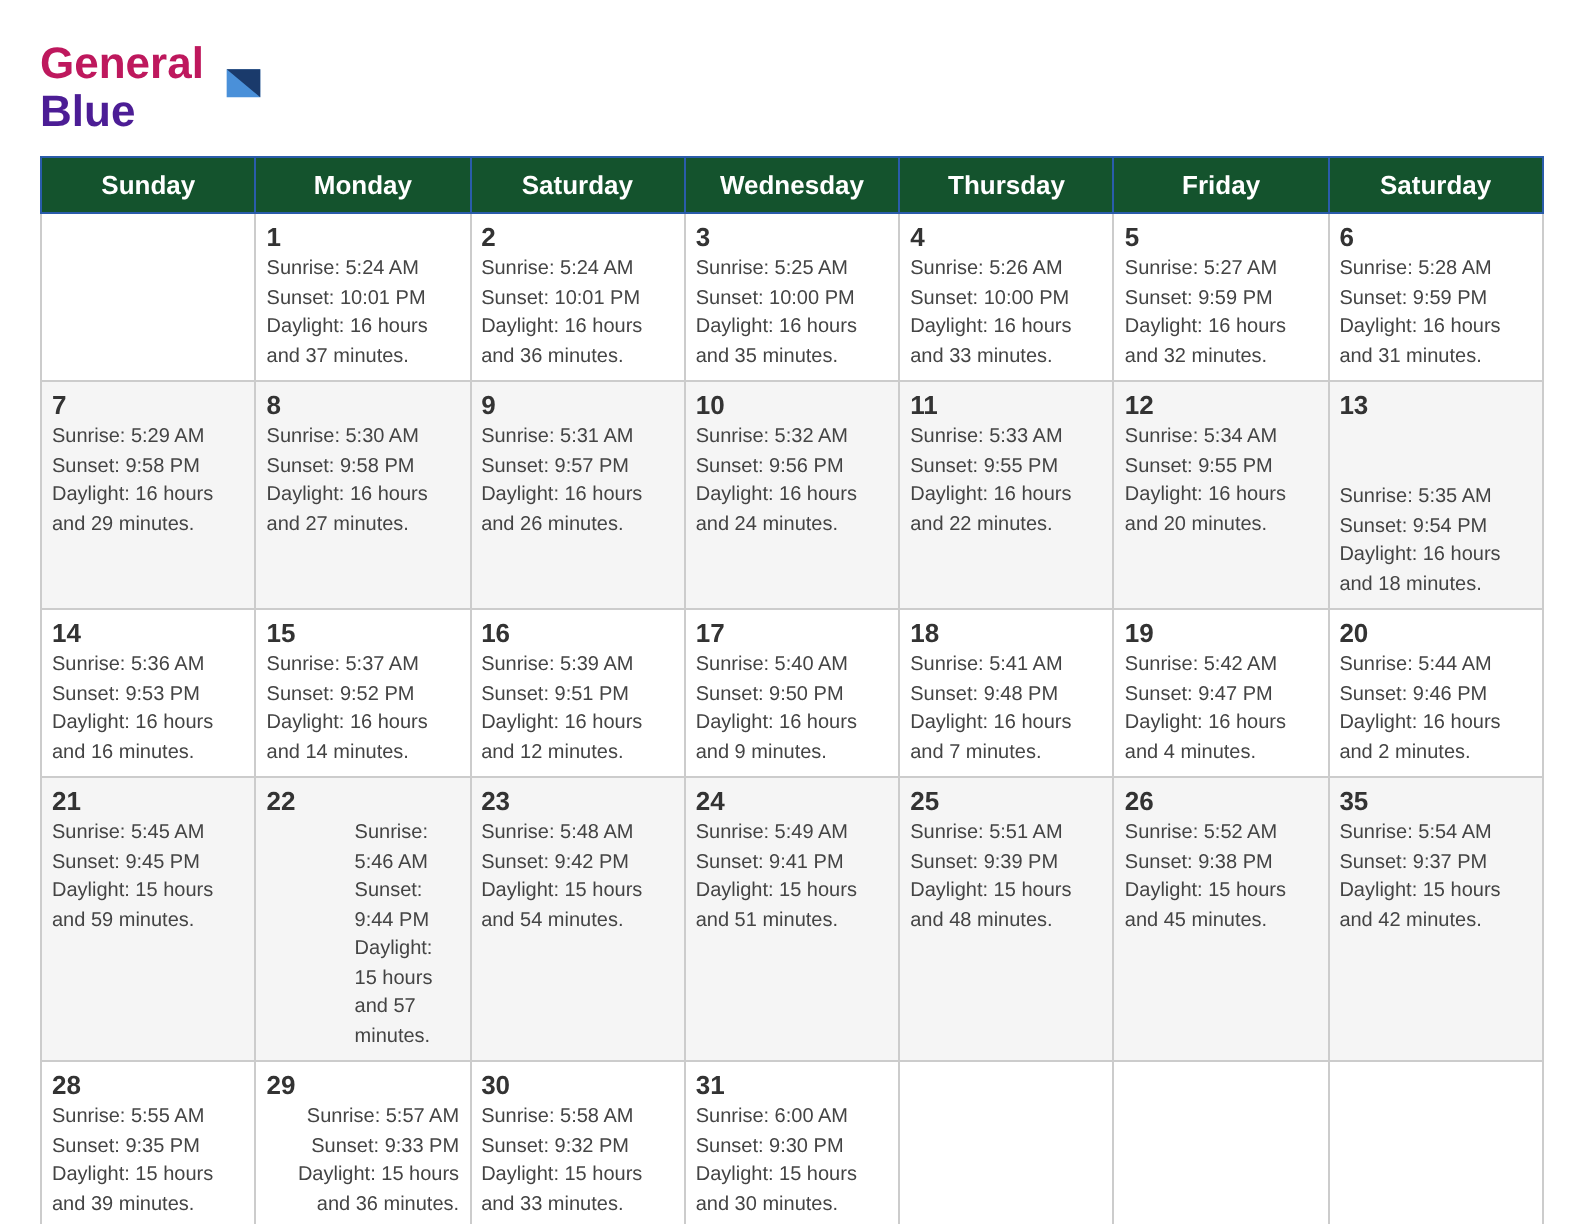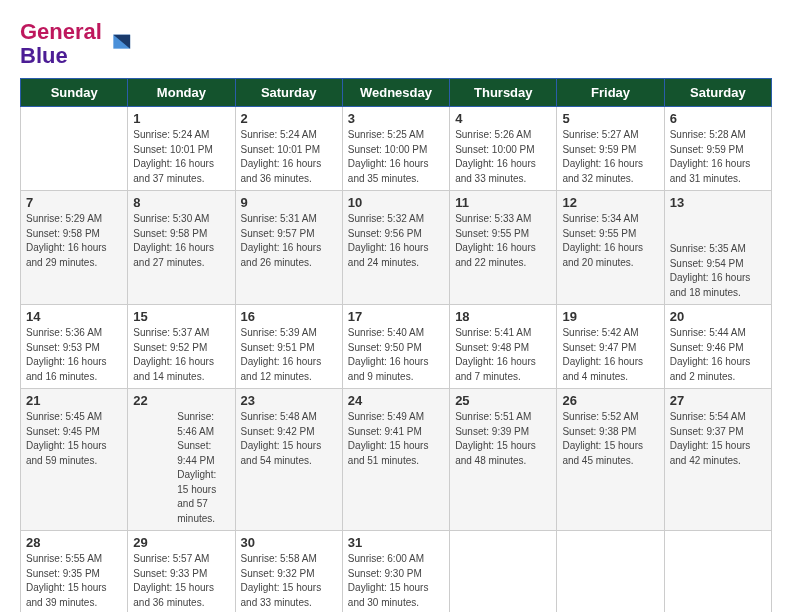--- a/index.html
+++ b/index.html
@@ -306,38 +306,38 @@
 and 48 minutes.</div>
         </td>
         <td>
           <span class="day-num">26</span>
           <div class="day-info" style="white-space: pre-line;">Sunrise: 5:52 AM
 Sunset: 9:38 PM
 Daylight: 15 hours
 and 45 minutes.</div>
         </td>
         <td>
-          <span class="day-num">27</span>
+          <span class="day-num">35</span>
           <div class="day-info" style="white-space: pre-line;">Sunrise: 5:54 AM
 Sunset: 9:37 PM
 Daylight: 15 hours
 and 42 minutes.</div>
         </td>
       </tr>
       <tr>
         <td>
           <span class="day-num">28</span>
           <div class="day-info" style="white-space: pre-line;">Sunrise: 5:55 AM
 Sunset: 9:35 PM
 Daylight: 15 hours
 and 39 minutes.</div>
         </td>
         <td>
           <span class="day-num">29</span>
-          <div class="day-info" style="white-space: pre-line;">Sunrise: 5:57 AM
+          <div class="day-info" style="white-space: pre-line; text-align: right;">Sunrise: 5:57 AM
 Sunset: 9:33 PM
 Daylight: 15 hours
 and 36 minutes.</div>
         </td>
         <td>
           <span class="day-num">30</span>
           <div class="day-info" style="white-space: pre-line;">Sunrise: 5:58 AM
 Sunset: 9:32 PM
 Daylight: 15 hours
 and 33 minutes.</div>

